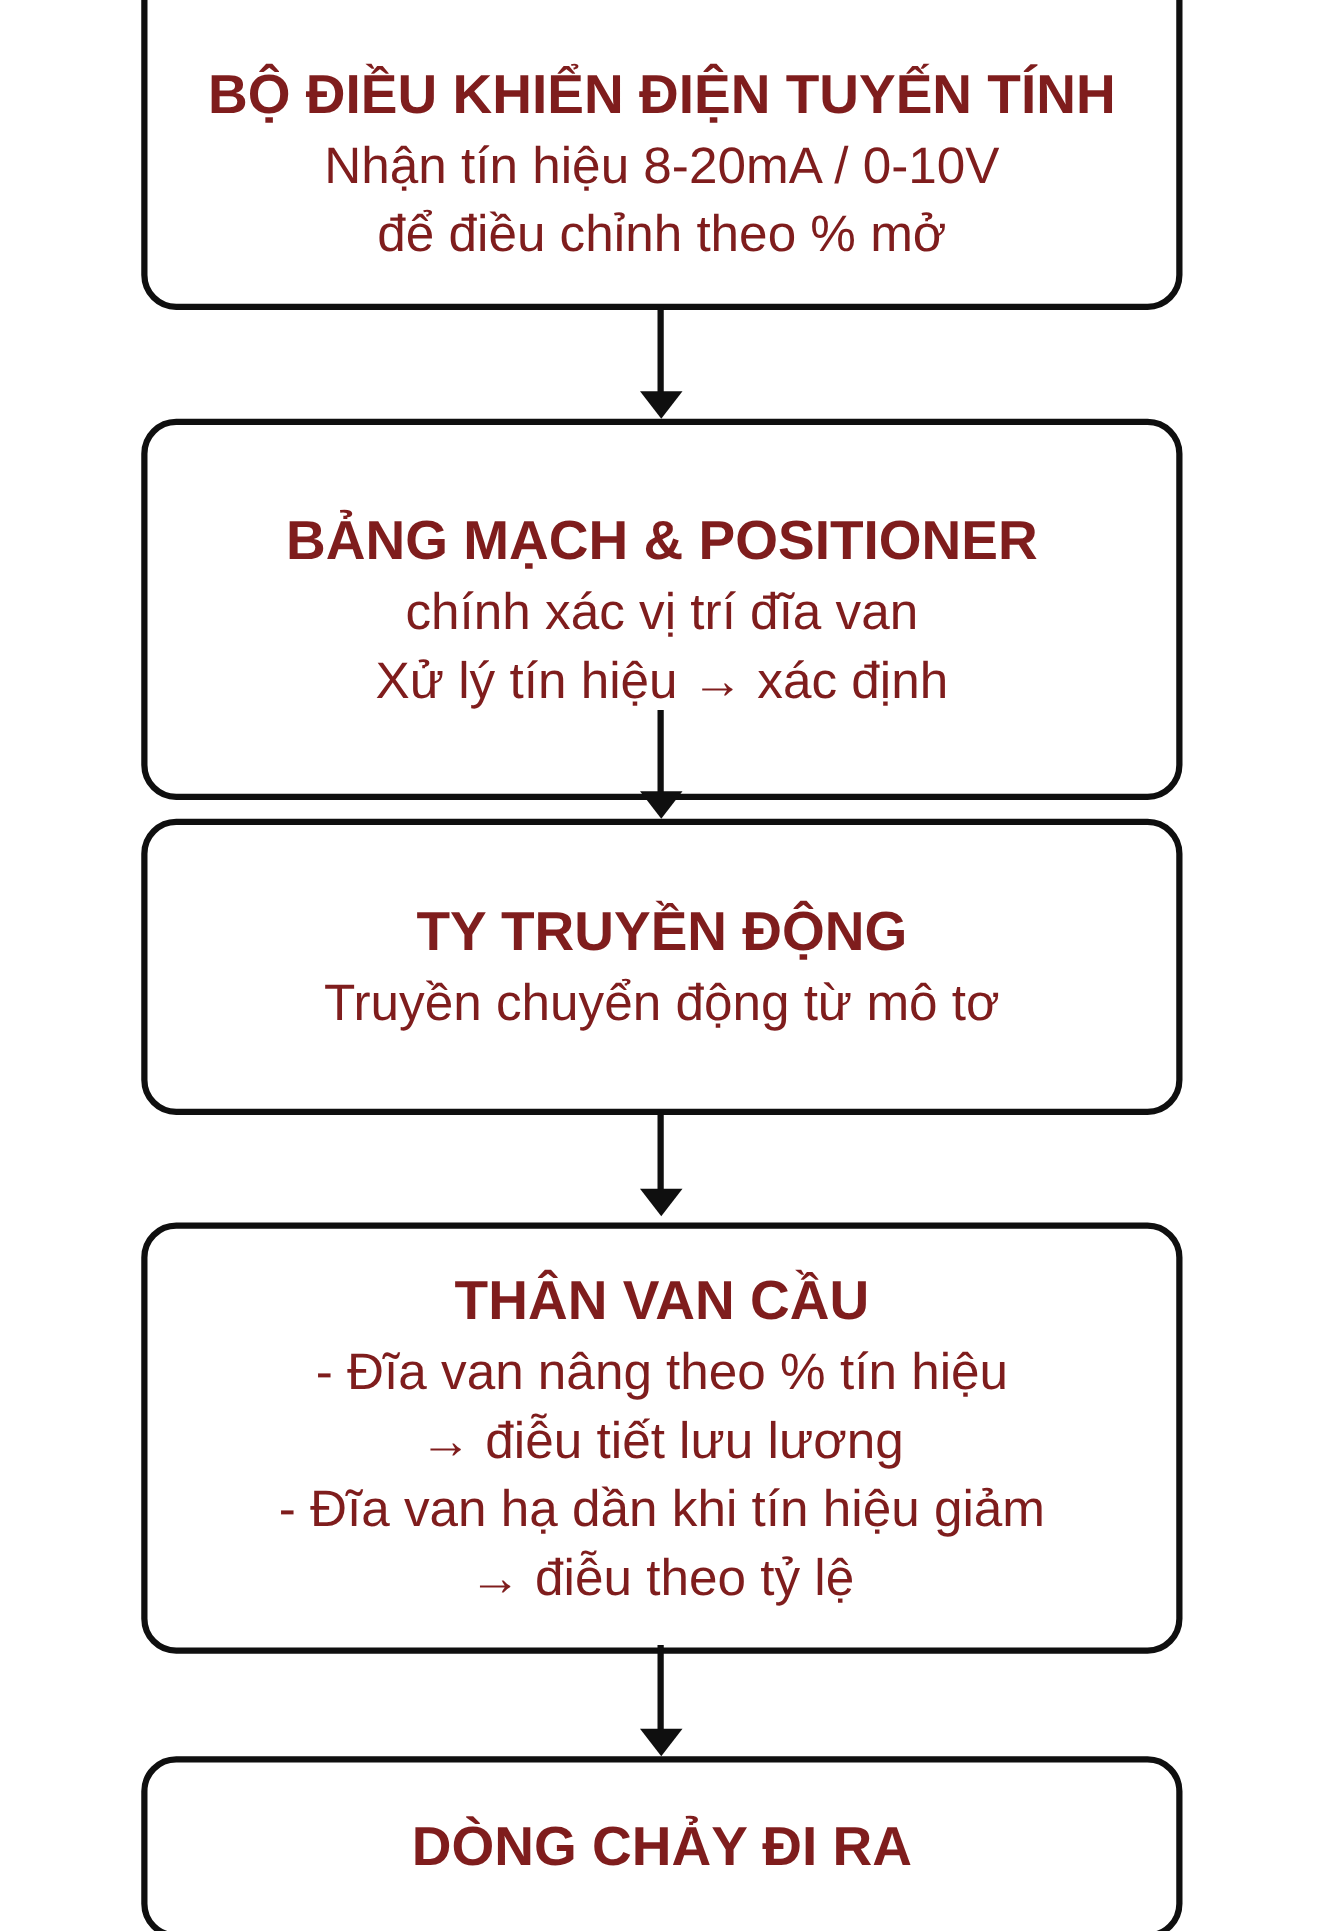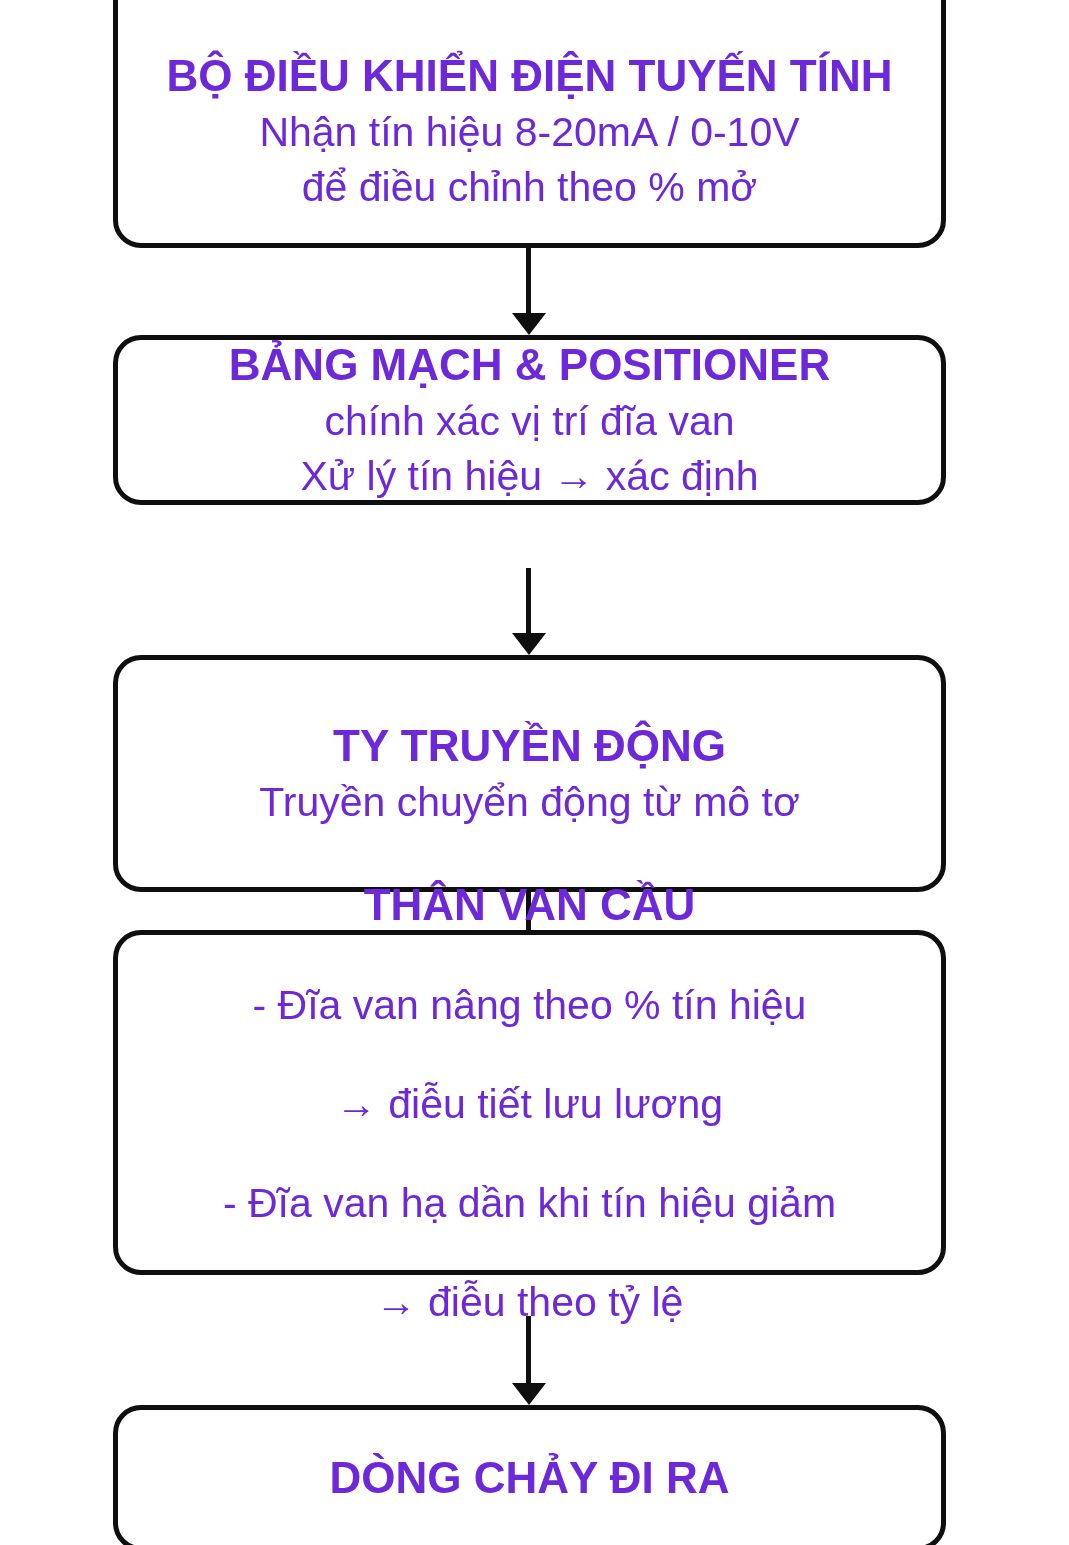--- a/index.html
+++ b/index.html
@@ -7,21 +7,21 @@
     padding: 0;
     background: #ffffff;
   }
   .canvas {
     position: relative;
     width: 1069px;
     height: 1545px;
     background: #ffffff;
     overflow: hidden;
     font-family: "Liberation Sans", sans-serif;
-    color: #6d28d9;
+    color: #7f1d1d;
   }
   .node {
     position: absolute;
     left: 113px;
     width: 833px;
     box-sizing: border-box;
     background: #ffffff;
     border: 5px solid #0f0f0f;
     border-radius: 28px;
     display: flex;
@@ -42,23 +42,23 @@
     font-size: 41px;
     line-height: 55px;
     white-space: nowrap;
   }
   #node-1 {
     top: -40px;
     height: 288px;
     justify-content: flex-end;
     padding-bottom: 28px;
   }
-  #node-2 { top: 335px;  height: 170px; }
+  #node-2 { top: 335px;  height: 305px; }
   #node-3 { top: 655px;  height: 237px; }
-  #node-4 { top: 930px;  height: 345px; gap: 44px; }
+  #node-4 { top: 978px;  height: 345px; }
   #node-5 { top: 1405px; height: 146px; }
 
   .arrow {
     position: absolute;
     left: 512px;
     width: 34px;
   }
   .arrow .stem {
     position: absolute;
     left: 14px;

